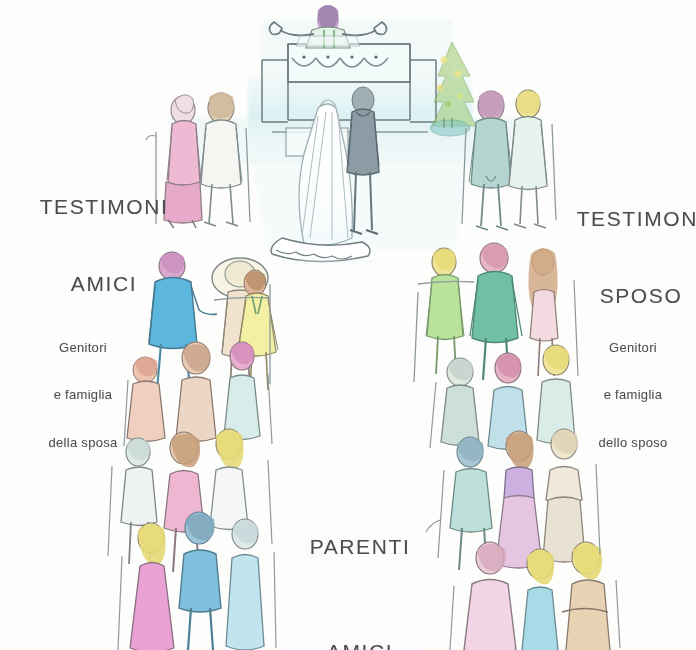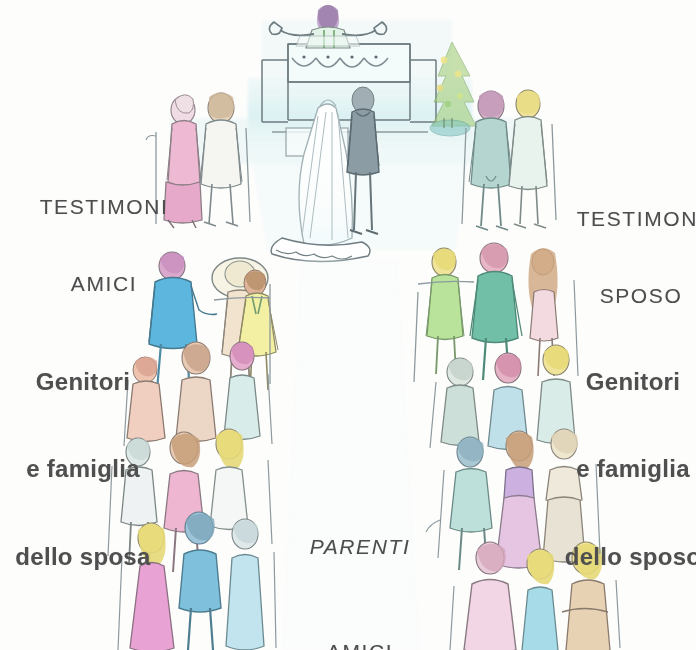--- a/index.html
+++ b/index.html
@@ -19,30 +19,30 @@
     letter-spacing:.5px;
     text-shadow:0 0 1px rgba(120,120,120,.25);
   }
   .lbl-caps{
     font-size:21px;
     letter-spacing:1.6px;
     font-weight:400;
     color:#4d4d4d;
   }
   .lbl-mixed{
-    font-size:24px;
+    font-size:13px;
     letter-spacing:.3px;
-    font-weight:700;
+    font-weight:400;
     color:#4f4f4f;
   }
   #lbl-testimoni-sposa{left:6px;  top:143px; width:196px;}
   #lbl-testimoni-sposo{left:548px;top:155px; width:186px;}
   #lbl-genitori-sposa{left:8px;   top:308px; width:150px;}
   #lbl-genitori-sposo{left:560px; top:308px; width:146px;}
-  #lbl-parenti{left:262px; top:483px; width:196px;font-style:italic;}
+  #lbl-parenti{left:262px; top:483px; width:196px;}
   #lbl-amici{left:262px;  top:588px; width:196px;}
   .edge-line{position:absolute;top:0;width:1px;height:650px;background:#e3e3e3;}
 </style>
 </head>
 <body>
 
 <div id="stage">
 
   <div class="edge-line" style="left:1px;"></div>
   <div class="edge-line" style="left:694px;"></div>
@@ -339,21 +339,21 @@
   </div>
 
   <div class="lbl lbl-caps" id="lbl-testimoni-sposo">
     <div>TESTIMONI</div>
     <div>SPOSO</div>
   </div>
 
   <div class="lbl lbl-mixed" id="lbl-genitori-sposa">
     <div>Genitori</div>
     <div>e famiglia</div>
-    <div>dello sposa</div>
+    <div>della sposa</div>
   </div>
 
   <div class="lbl lbl-mixed" id="lbl-genitori-sposo">
     <div>Genitori</div>
     <div>e famiglia</div>
     <div>dello sposo</div>
   </div>
 
   <div class="lbl lbl-caps" id="lbl-parenti">
     <div>PARENTI</div>

